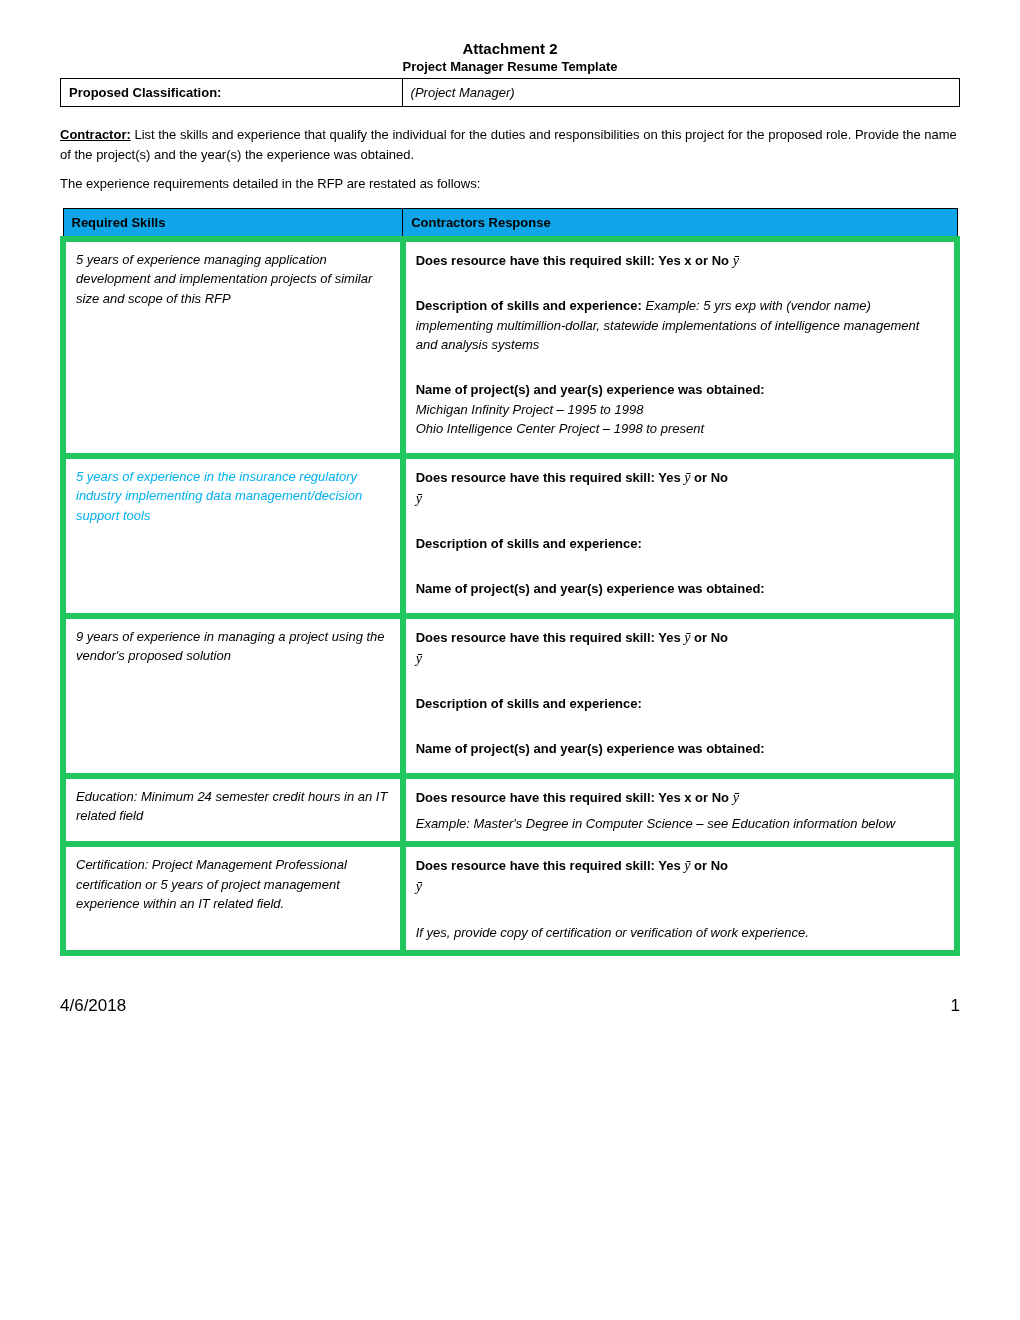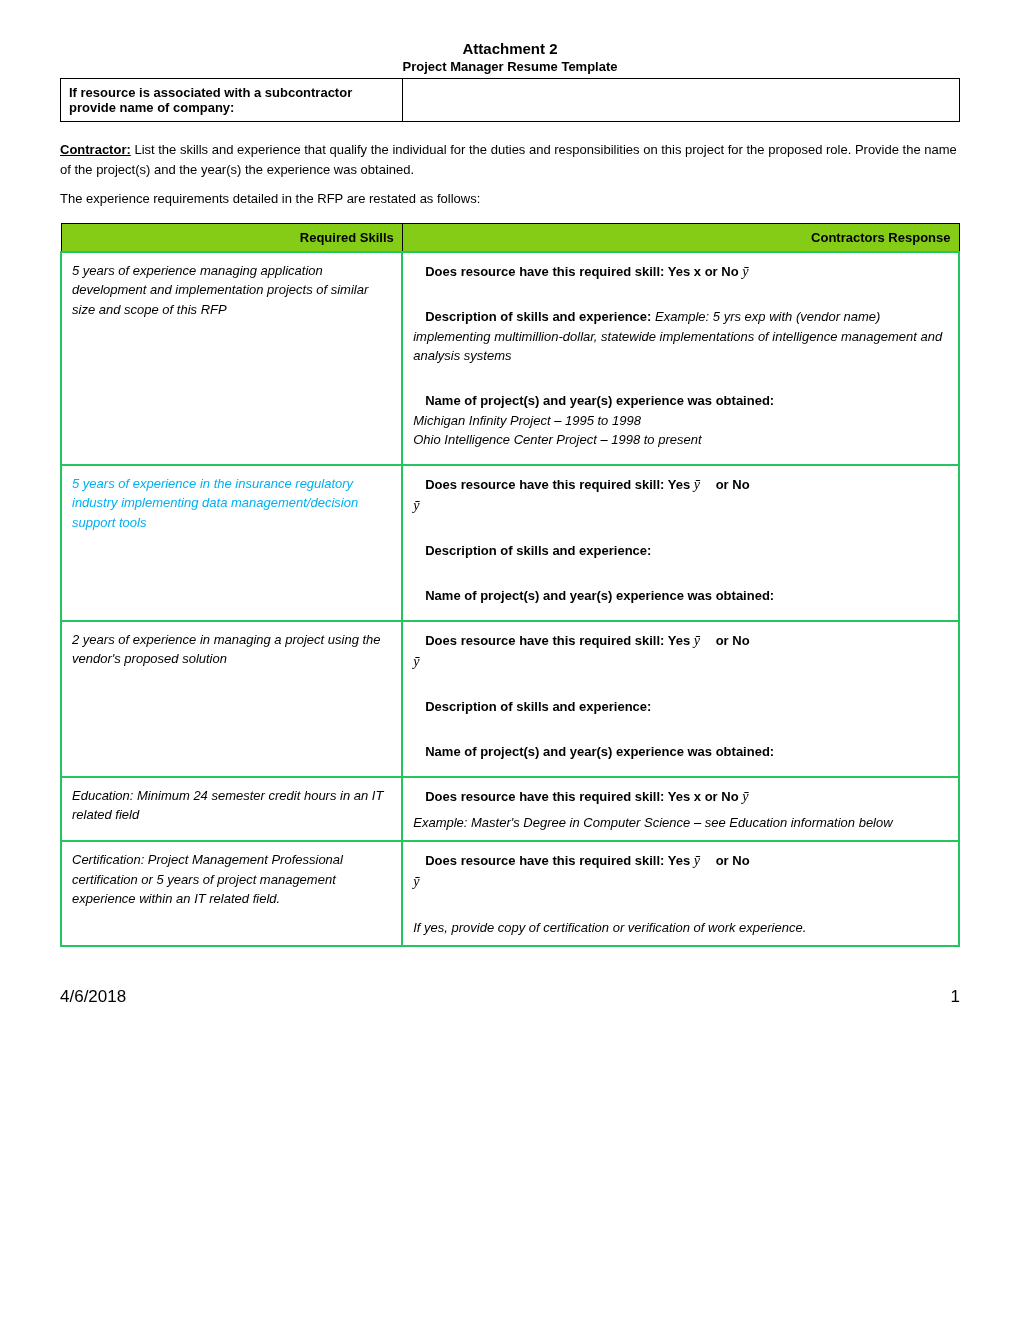--- a/index.html
+++ b/index.html
@@ -54,60 +54,60 @@
       line-height: 1.5;
     }
     .skills-table {
       width: 100%;
       border-collapse: collapse;
       margin-bottom: 30px;
     }
     .skills-table th {
       border: 1px solid #000;
       padding: 6px 8px;
-      text-align: right;
-      font-weight: bold;
-      background: #84cc16;
+      text-align: left;
+      font-weight: bold;
+      background: #0ea5e9;
     }
     .skills-table td {
-      border: 2px solid #22c55e;
+      border: 6px solid #22c55e;
       padding: 8px 10px;
       vertical-align: top;
       line-height: 1.5;
     }
     .skills-table td:first-child {
       width: 38%;
     }
     .skills-table td:last-child {
       width: 62%;
     }
     .cyan-text {
       color: #00b0f0;
       font-style: italic;
     }
     .italic { font-style: italic; }
-    .bold { font-weight: bold; margin-left: 12px; }
+    .bold { font-weight: bold; }
     .response-block { margin-bottom: 6px; }
     .crossed-y {
       font-family: serif;
       font-style: italic;
       font-size: 14px;
     }
   </style>
 </head>
 <body>
 
 <div class="page-title">Attachment 2</div>
 <div class="page-subtitle">Project Manager Resume Template</div>
 
 <table class="info-table">
   <tbody>
   <tr>
-    <td><span>If resource is associated with a subcontractor provide name of company:</span></td>
-    <td></td>
+    <td><span>Proposed Classification:</span></td>
+    <td><span class="italic">(Project Manager)</span></td>
   </tr>
 </tbody>
   </table>
 
 <div class="contractor-para">
   <span class="underline">Contractor:</span>
   <span>  List the skills and experience that qualify the individual for the duties and responsibilities on this project for the proposed role.  Provide the name of the project(s) and the year(s) the experience was obtained.</span>
 </div>
 
 <div class="experience-intro">The experience requirements detailed in the RFP are restated as follows:</div>
@@ -156,21 +156,21 @@
         </div>
         <br>
         <div class="response-block">
           <span class="bold">Name of project(s) and year(s) experience was obtained:</span>
         </div>
       </td>
     </tr>
 
     <tr>
       <td>
-        <span class="italic">2 years of experience in managing a project using the vendor's proposed solution</span>
+        <span class="italic">9 years of experience in managing a project using the vendor's proposed solution</span>
       </td>
       <td>
         <div class="response-block">
           <span class="bold">Does resource have this required skill:    Yes </span><span class="crossed-y">ȳ</span><span class="bold"> or No</span><br><span class="crossed-y">ȳ</span>
         </div>
         <br>
         <div class="response-block">
           <span class="bold">Description of skills and experience:</span>
         </div>
         <br>

